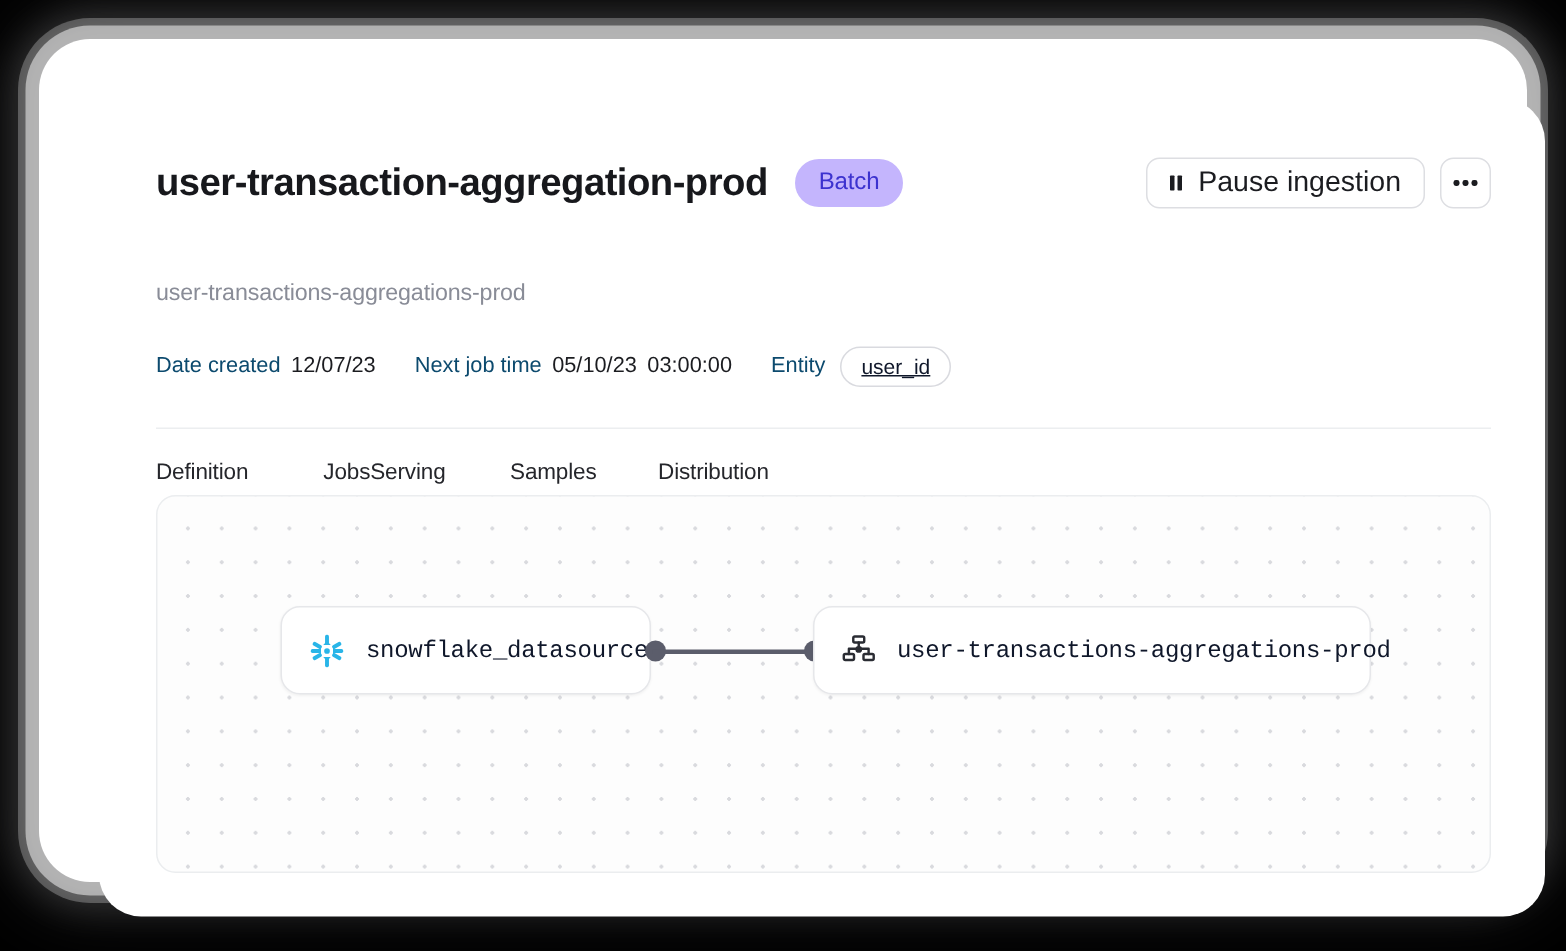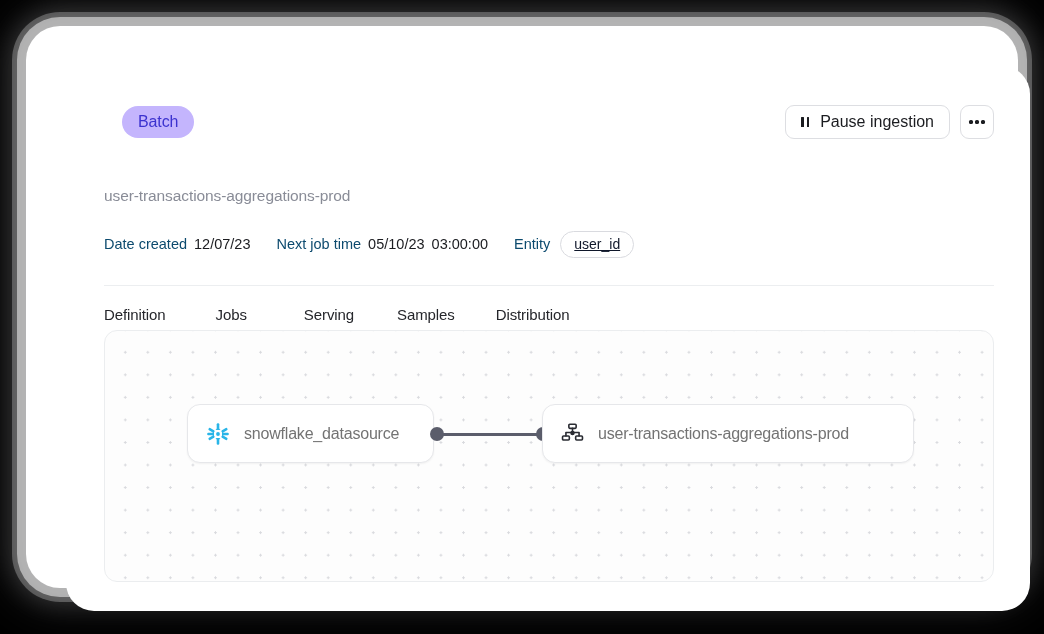--- a/index.html
+++ b/index.html
@@ -72,21 +72,21 @@
   }
   .btn {
     height: 34px;
     border: 1px solid #dddee2;
     border-radius: 9px;
     background: #fff;
     display: inline-flex;
     align-items: center;
     gap: 11px;
     padding: 0 15px;
-    font-size: 16px;
+    font-size: 19px;
     color: #1b1c20;
     cursor: pointer;
     white-space: nowrap;
   }
   .btn-icon-only {
     width: 34px;
     padding: 0;
     justify-content: center;
   }
   .pause-glyph {
@@ -186,23 +186,24 @@
     border: 1px solid #e6e7ea;
     border-radius: 13px;
     display: flex;
     align-items: center;
     padding: 0 18px;
     gap: 14px;
     box-shadow: 0 1px 2px rgba(16,18,28,0.05);
   }
   .node-label {
     font-size: 16px;
-    color: #737373;
+    color: #0f172a;
     letter-spacing: -0.2px;
     white-space: nowrap;
+    font-family: Liberation Mono, monospace;
   }
   #node-source { left: 82px; top: 73px; width: 247px; }
   #node-target { left: 437px; top: 73px; width: 372px; }
 
   .edge-line {
     position: absolute;
     left: 330px; top: 101.5px;
     width: 108px; height: 3px;
     background: #5b5d6b;
   }
@@ -219,20 +220,21 @@
   svg { display: block; }
 </style>
 </head>
 <body>
 
 <div id="frame">
   <div id="card">
     <div class="inner">
 
       <div class="hdr-row">
+        <div class="page-title">user-transaction-aggregation-prod</div>
         <div class="badge">Batch</div>
 
         <div class="hdr-actions">
           <button class="btn">
             <span class="pause-glyph">
                 <i></i>
                 <i></i>
               </span>
             <span>Pause ingestion</span>
           </button>
@@ -257,21 +259,21 @@
         <span class="meta-value">03:00:00</span>
         <span class="meta-gap"></span>
         <span class="meta-label">Entity</span>
         <span class="chip">user_id</span>
       </div>
 
       <div class="divider"></div>
 
       <div class="tabs">
         <div class="tab" style="margin-right:50px">Definition</div>
-        <div class="tab" style="margin-right:57px">Jobs</div>
+        <div class="tab" style="">Jobs</div>
         <div class="tab" style="margin-right:43px">Serving</div>
         <div class="tab" style="margin-right:41px">Samples</div>
         <div class="tab" style="margin-right:41px">Distribution</div>
       </div>
 
       <div class="canvas">
 
         <div class="node" id="node-source">
           <span>
             <svg width="24" height="24" viewBox="0 0 24 24" fill="#29b5e8">

